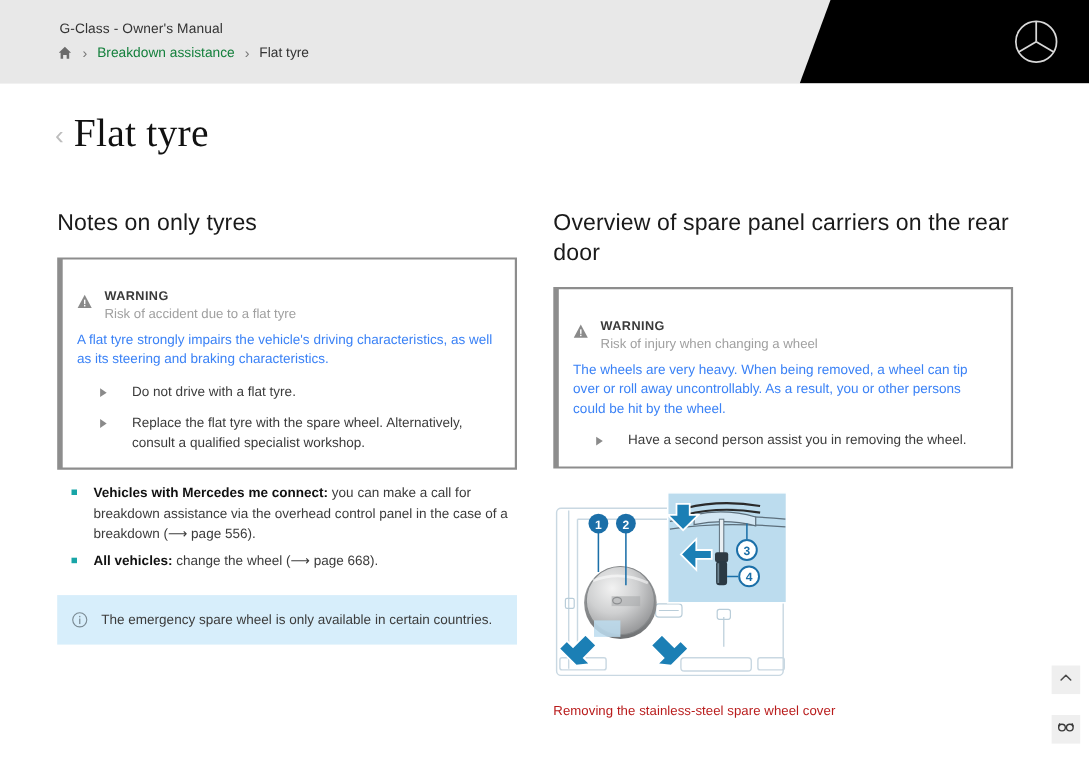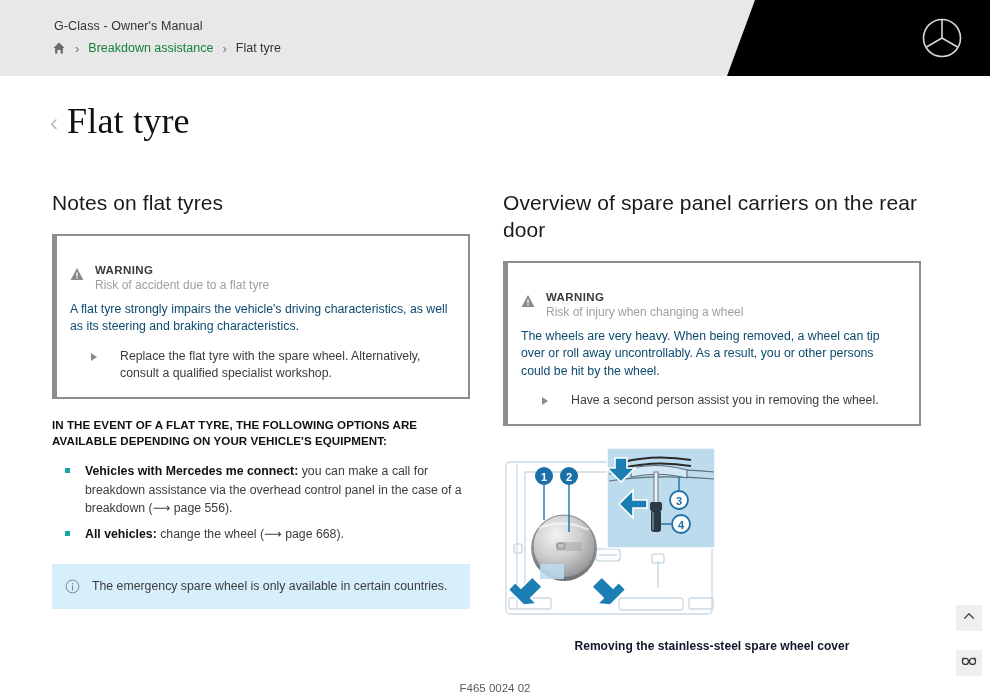--- a/index.html
+++ b/index.html
@@ -77,21 +77,21 @@
     background: #fff;
     padding: 28px 14px 12px 13px;
   }
   .warn-head { display: flex; gap: 11px; align-items: flex-start; }
   .warn-tri { width: 14px; height: 14px; flex: 0 0 14px; margin-top: 3px; }
   .warn-label {
     font-size: 11.5px; font-weight: bold; color: #3a3a3a; letter-spacing: .4px;
   }
   .warn-sub { font-size: 12px; color: #a0a0a0; margin-top: 2px; }
   .warn-body {
-    font-size: 12.3px; color: #0c4a6e; line-height: 1.42; margin-top: 9px;
+    font-size: 12.3px; color: #3b82f6; line-height: 1.42; margin-top: 9px;
   }
   ul.tri-list { list-style: none; margin-top: 12px; }
   ul.tri-list li {
     position: relative; padding-left: 50px;
     font-size: 12.3px; color: #3c3c3c; line-height: 1.42;
     margin-bottom: 11px;
   }
   ul.tri-list li:last-child { margin-bottom: 2px; }
   ul.tri-list li .tri-mark {
     position: absolute; left: 21px; top: 5px;
@@ -128,21 +128,21 @@
     min-height: 38px;
   }
   .info-icon { flex: 0 0 15px; width: 15px; height: 15px; }
   .info-text { font-size: 12.3px; color: #3c3c3c; line-height: 1.4; }
 
   
   .figure { margin-top: 22px; }
   .figure-img { width: 216px; height: 178px; display:block; }
   .figure-caption {
     margin-top: 13px;
-    font-size: 12px; font-weight: bold; color: #0f172a; letter-spacing: .05px; text-align: center;
+    font-size: 12px; font-weight: normal; color: #b91c1c; letter-spacing: .05px;
   }
 
   
   .footer-code {
     position: absolute; left: 0; right: 0; bottom: 6px;
     text-align: center; font-size: 11.5px; color: #5a5a5a;
   }
 
   
   .fab {
@@ -189,46 +189,49 @@
     </div>
   </div>
 
   <div class="page-title-row">
     <span class="back-chevron">‹</span>
     <h1 class="page-title">Flat tyre</h1>
   </div>
 
   <div class="col-left">
 
-    <h2 class="section-h">Notes on flat tyres</h2>
+    <h2 class="section-h">Notes on only tyres</h2>
 
     <div class="warning-box">
       <div class="warn-head">
         <span class="warn-tri">
           <svg viewBox="0 0 14 14" width="14" height="14">
             <path d="M7 1 L13.4 13 L0.6 13 Z" fill="#8a8a8a"></path>
             <rect x="6.35" y="5.4" width="1.3" height="4.1" fill="#fff"></rect>
             <rect x="6.35" y="10.3" width="1.3" height="1.3" fill="#fff"></rect>
           </svg>
         </span>
         <div>
           <div class="warn-label">WARNING</div>
           <div class="warn-sub">Risk of accident due to a flat tyre</div>
         </div>
       </div>
       <div class="warn-body">A flat tyre strongly impairs the vehicle's driving characteristics, as well as its steering and braking characteristics.</div>
       <ul class="tri-list">
         <li>
           <span class="tri-mark"></span>
+          <span>Do not drive with a flat tyre.</span>
+        </li>
+        <li>
+          <span class="tri-mark"></span>
           <span>Replace the flat tyre with the spare wheel. Alternatively, consult a qualified specialist workshop.</span>
         </li>
       </ul>
     </div>
 
-    <div class="options-heading">IN THE EVENT OF A FLAT TYRE, THE FOLLOWING OPTIONS ARE AVAILABLE DEPENDING ON YOUR VEHICLE'S EQUIPMENT:</div>
 
     <ul class="dot-list">
       <li>
         <span class="dot-mark"></span>
         <b>Vehicles with Mercedes me connect:</b><span> you can make a call for breakdown assistance via the overhead control panel in the case of a breakdown (⟶ page 556).</span>
       </li>
       <li>
         <span class="dot-mark"></span>
         <b>All vehicles:</b><span> change the wheel (⟶ page 668).</span>
       </li>
@@ -367,21 +370,20 @@
           <g fill="#1b7fb5" stroke="#ffffff" stroke-width="1.6">
             <path d="M112 10 L124 10 L124 20 L132 20 L118 34 L104 20 L112 20 Z"></path>
             <path d="M130 52 L130 42 L116 56 L130 70 L130 60 L144 60 L144 52 Z"></path>
           </g>
         </svg>
       </div>
       <div class="figure-caption">Removing the stainless-steel spare wheel cover</div>
     </div>
   </div>
 
-  <div class="footer-code">F465 0024 02</div>
 
   <div class="fab fab-top">
     <span>
       <svg viewBox="0 0 16 16" width="14" height="14">
         <path d="M3 10.5 L8 5.5 L13 10.5" fill="none" stroke="#4a4a4a" stroke-width="1.6" stroke-linecap="round" stroke-linejoin="round"></path>
       </svg>
     </span>
   </div>
   <div class="fab fab-tools">
     <span>

